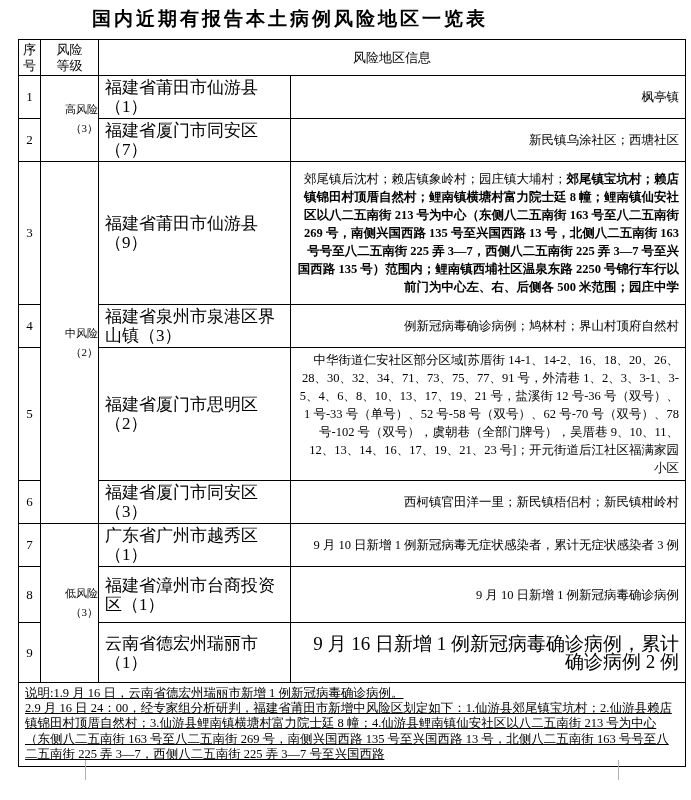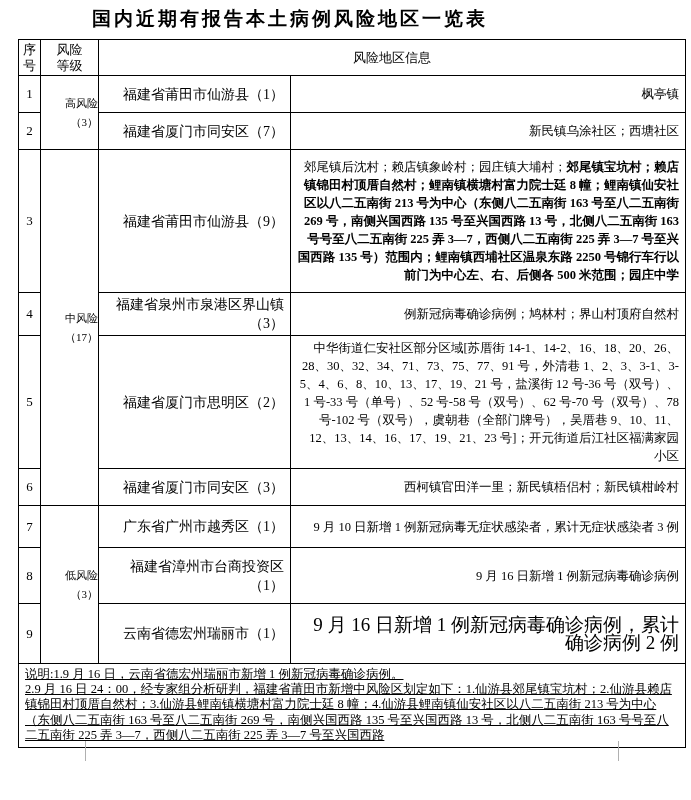--- a/index.html
+++ b/index.html
@@ -47,22 +47,22 @@
     font-size: 13px;
     text-align: center;
   }
   td.level-cell {
     font-size: 11px;
     text-align: right;
     white-space: pre-line;
     line-height: 19px;
   }
   td.region-cell {
-    font-size: 14px;
-    text-align: right;
+    font-size: 17px;
+    text-align: left;
     padding: 2px 6px;
     line-height: 19px;
   }
   td.info-cell {
     font-size: 12.5px;
     text-align: right;
     padding: 3px 6px;
     line-height: 18px;
   }
   .bold { font-weight: bold; }
@@ -130,21 +130,21 @@
 
     <tr style="height:37px;">
       <td class="no-cell">2</td>
       <td class="region-cell">福建省厦门市同安区（7）</td>
       <td class="info-cell">新民镇乌涂社区；西塘社区</td>
     </tr>
 
     <tr style="height:143px;">
       <td class="no-cell">3</td>
       <td class="level-cell" rowspan="4">中风险
-（17）</td>
+（2）</td>
       <td class="region-cell bold">福建省莆田市仙游县（9）</td>
       <td class="info-cell"><span>郊尾镇后沈村；赖店镇象岭村；园庄镇大埔村；</span><span class="bold">郊尾镇宝坑村；赖店镇锦田村顶厝自然村；鲤南镇横塘村富力院士廷 8 幢；鲤南镇仙安社区以八二五南街 213 号为中心（东侧八二五南街 163 号至八二五南街 269 号，南侧兴国西路 135 号至兴国西路 13 号，北侧八二五南街 163 号号至八二五南街 225 弄 3—7，西侧八二五南街 225 弄 3—7 号至兴国西路 135 号）范围内；鲤南镇西埔社区温泉东路 2250 号锦行车行以前门为中心左、右、后侧各 500 米范围；园庄中学</span></td>
     </tr>
 
     <tr style="height:40px;">
       <td class="no-cell">4</td>
       <td class="region-cell">福建省泉州市泉港区界山镇（3）</td>
       <td class="info-cell">例新冠病毒确诊病例；鸠林村；界山村顶府自然村</td>
     </tr>
 
@@ -164,21 +164,21 @@
       <td class="no-cell">7</td>
       <td class="level-cell" rowspan="3">低风险
 （3）</td>
       <td class="region-cell">广东省广州市越秀区（1）</td>
       <td class="info-cell">9 月 10 日新增 1 例新冠病毒无症状感染者，累计无症状感染者 3 例</td>
     </tr>
 
     <tr style="height:56px;">
       <td class="no-cell">8</td>
       <td class="region-cell">福建省漳州市台商投资区（1）</td>
-      <td class="info-cell">9 月 16 日新增 1 例新冠病毒确诊病例</td>
+      <td class="info-cell">9 月 10 日新增 1 例新冠病毒确诊病例</td>
     </tr>
 
     <tr style="height:60px;">
       <td class="no-cell">9</td>
       <td class="region-cell bold">云南省德宏州瑞丽市（1）</td>
       <td class="info-cell bold" style="font-size:19px;">9 月 16 日新增 1 例新冠病毒确诊病例，累计确诊病例 2 例</td>
     </tr>
 
     <tr style="height:78px;">
       <td class="notes-cell" colspan="4">

